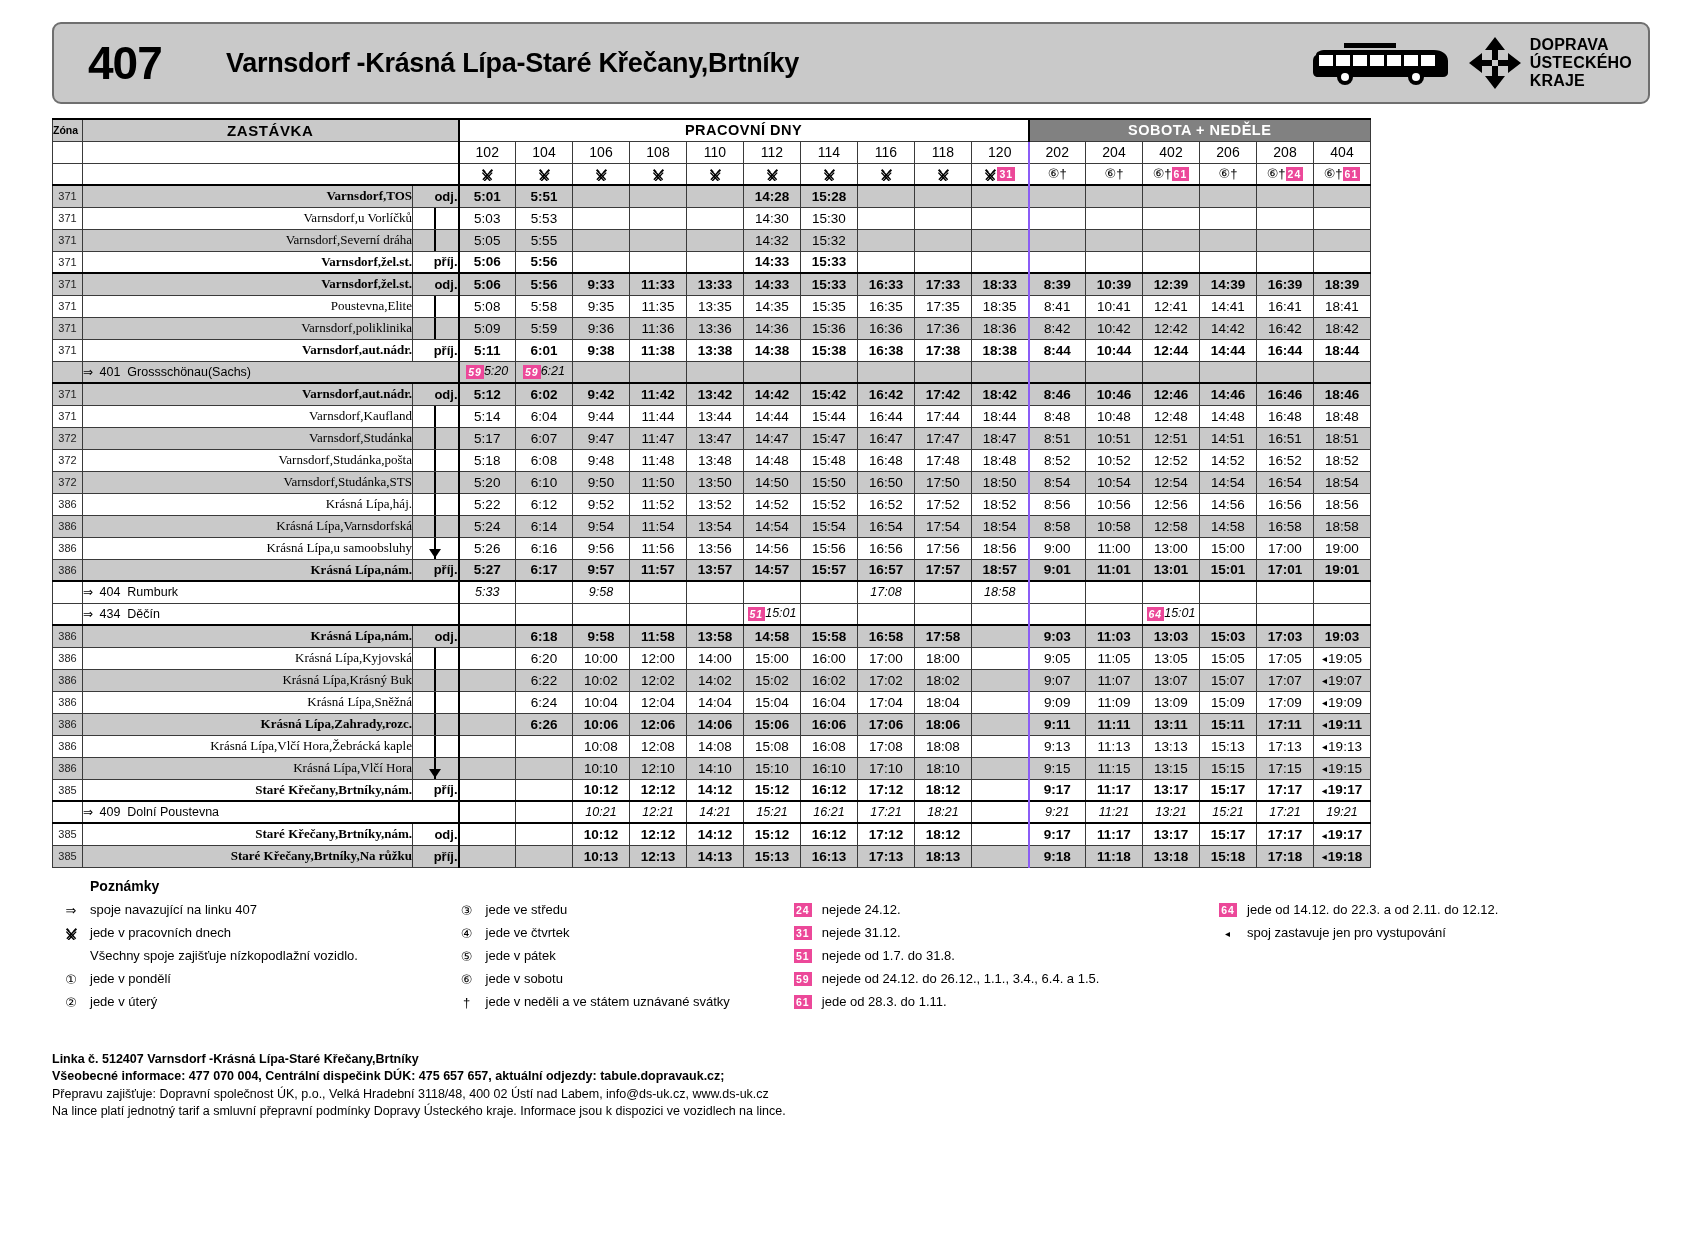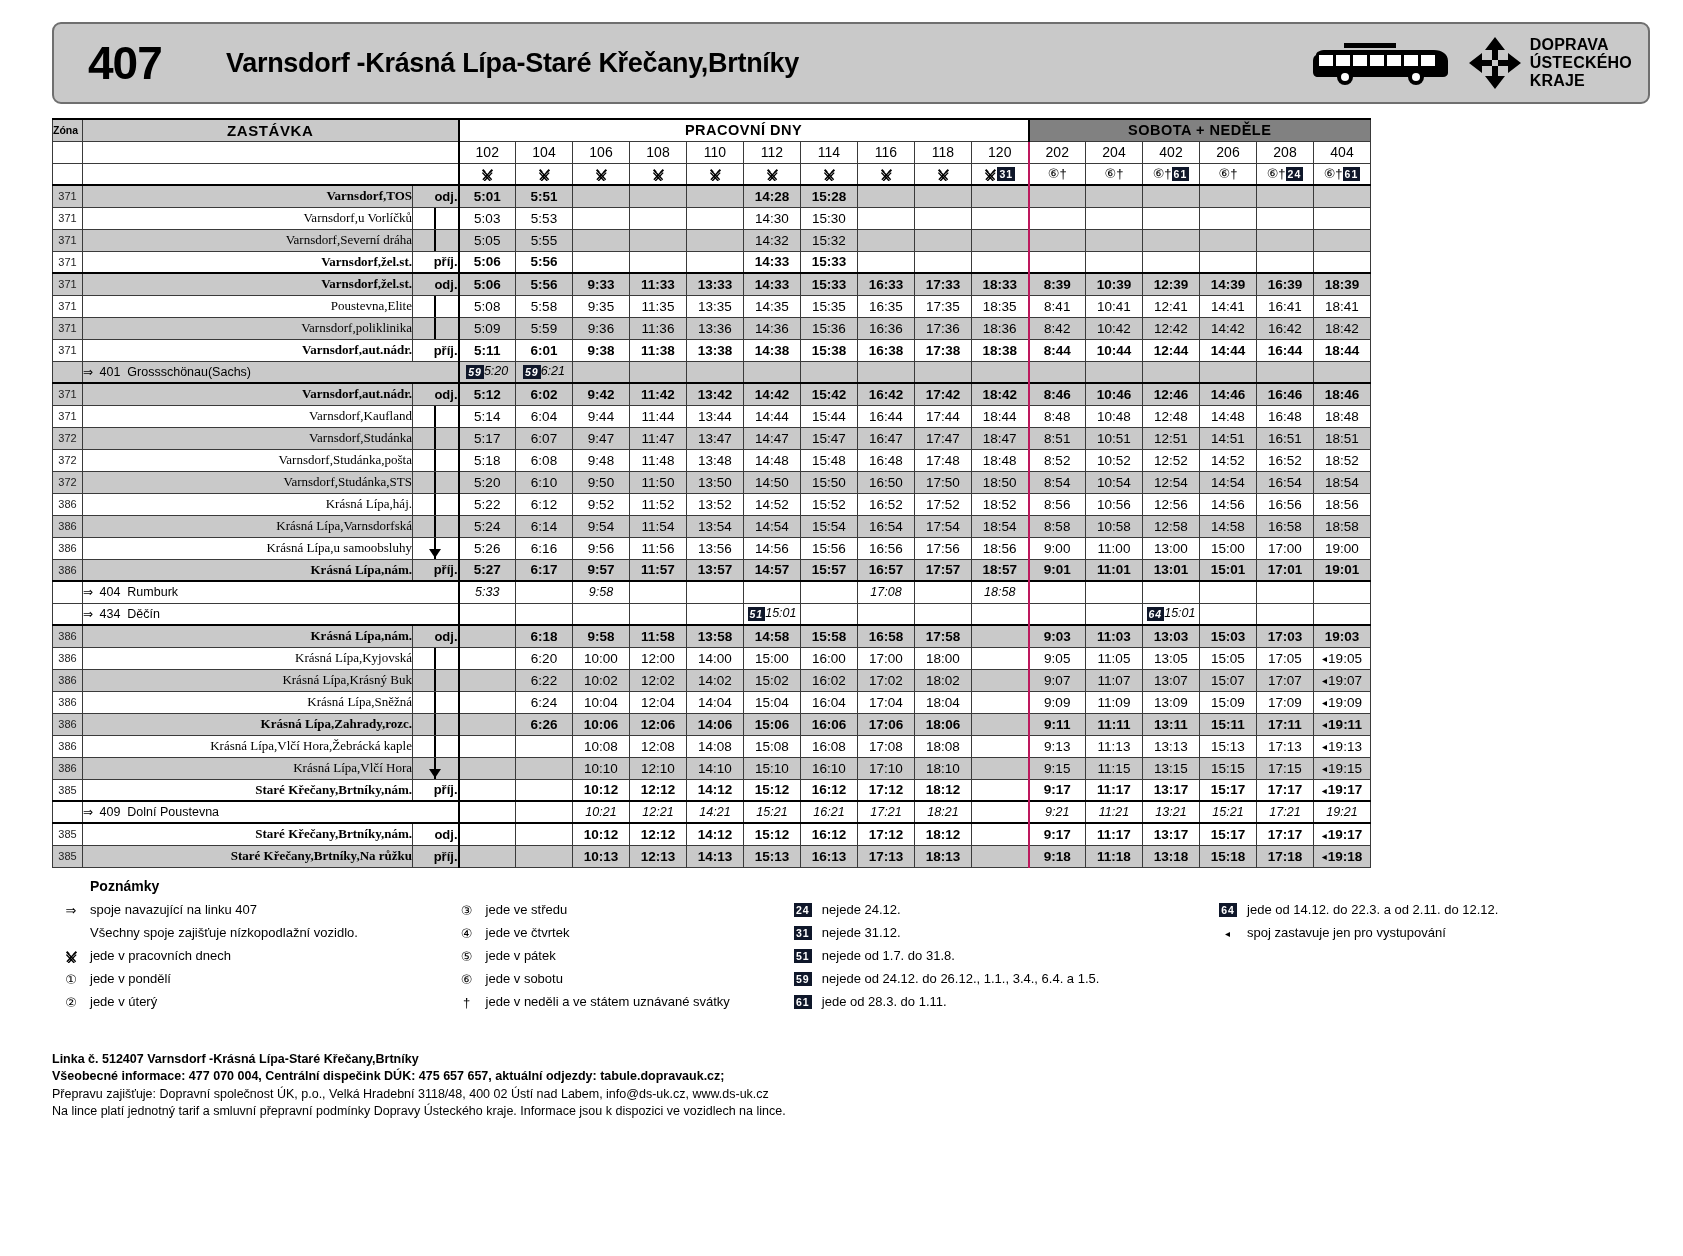--- a/index.html
+++ b/index.html
@@ -61,49 +61,49 @@
   .col-t{width:57px;}
 
   .cell-zone{font-size:11px;text-align:center;color:#222;}
   .cell-stop{font-size:13px;padding-left:6px;text-align:right;font-family:Liberation Serif, serif;}
   .cell-ap{font-size:13px;font-weight:bold;text-align:right;padding-right:6px;}
   .cell-t{font-size:13.5px;text-align:center;}
 
   .hdr-zona{background:#c9c9c9;font-size:10.5px;text-align:left;padding-left:5px;font-weight:bold;}
   .hdr-zastavka{background:#c9c9c9;font-size:15px;font-weight:bold;text-align:center;letter-spacing:0.6px;}
   .hdr-prac{background:#ffffff;font-size:14.5px;font-weight:bold;text-align:center;letter-spacing:0.5px;}
-  .hdr-sob{background:#818181;color:#000000;font-size:14.5px;font-weight:bold;text-align:center;letter-spacing:0.5px;}
+  .hdr-sob{background:#818181;color:#ffffff;font-size:14.5px;font-weight:bold;text-align:center;letter-spacing:0.5px;}
 
   .hdr-num{font-size:14px;text-align:center;height:21px;background:#fff;}
   .hdr-sym{font-size:12px;text-align:center;height:26px;background:#fff;vertical-align:middle;}
 
   tr.shade td{background:#c9c9c9;}
   tr.plain td{background:#ffffff;}
   tr.bold td{font-weight:bold;}
   tr.bold .cell-zone{font-weight:normal;}
   td.blank-plain{background:#ffffff;}
   .conn{font-size:12.5px;padding-left:26px;text-align:left;}
   .conn .arrow{font-size:12px;margin-right:3px;}
   .sub-time{font-size:12.5px;font-style:italic;text-align:center;}
 
   
   tr.sep-top td{border-top:2px solid #000;}
-  td.vsep-left{border-left:2px solid #be185d;}
+  td.vsep-left{border-left:2px solid #8b5cf6;}
   td.vsep-right{border-right:2px solid #000;margin-top:40px;}
   .tt tr:first-child td{border-top:2px solid #000;}
 
   
   .arrowcell{position:relative;}
   .flowline{position:absolute;left:50%;top:0;bottom:0;width:2px;background:#000;transform:translateX(-50%);}
   .flowhead{position:absolute;left:50%;bottom:1px;transform:translateX(-50%);
     width:0;height:0;border-left:6px solid transparent;border-right:6px solid transparent;border-top:9px solid #000;}
 
   
   .badge{
-    display:inline-block;background:#0f172a;color:#fff;
+    display:inline-block;background:#ec4899;color:#fff;
     font-size:10.5px;font-weight:bold;line-height:12px;
     padding:1px 2px;letter-spacing:1px;vertical-align:middle;
   }
   .sym{font-size:13px;vertical-align:middle;}
   .tri{font-size:10px;vertical-align:middle;margin-right:1px;}
 
   
   .notes{margin:10px 0 0 30px;position:relative;}
   .notes-title{font-size:14px;font-weight:bold;margin:6px 0 8px 38px;}
   .notes-grid{display:flex;gap:0;}
@@ -969,33 +969,33 @@
 
   <div class="notes">
     <div class="notes-title">Poznámky</div>
     <div class="notes-grid">
       <div class="ncol ncol1" id="ncol1">
           <div class="nrow">
             <div class="nsym"><span class="sym">⇒</span></div>
             <div class="ntxt">spoje navazující na linku 407</div>
           </div>
           <div class="nrow">
-            <div class="nsym"></div>
-            <div class="ntxt">Všechny spoje zajišťuje nízkopodlažní vozidlo.</div>
-          </div>
-          <div class="nrow">
             <div class="nsym"><svg width="13" height="13" viewBox="0 0 14 14" style="vertical-align:middle">
                 <path d="M2 12.6 L10.5 3.6 M3.5 14 L12 5" stroke="#000" stroke-width="1.5"></path>
                 <path d="M11.5 1.2 L13 2.7 L10.2 5 L9 3.8 Z" fill="#000"></path>
                 <path d="M2.5 1.2 L1 2.7 L3.8 5 L5 3.8 Z" fill="#000"></path>
                 <path d="M11.5 12.6 L3 3.6 M10 14 L1.5 5" stroke="#000" stroke-width="1.5"></path>
               </svg></div>
             <div class="ntxt">jede v pracovních dnech</div>
           </div>
           <div class="nrow">
+            <div class="nsym"></div>
+            <div class="ntxt">Všechny spoje zajišťuje nízkopodlažní vozidlo.</div>
+          </div>
+          <div class="nrow">
             <div class="nsym"><span class="sym">①</span></div>
             <div class="ntxt">jede v pondělí</div>
           </div>
           <div class="nrow">
             <div class="nsym"><span class="sym">②</span></div>
             <div class="ntxt">jede v úterý</div>
           </div>
         </div>
       <div class="ncol ncol2" id="ncol2">
           <div class="nrow">

